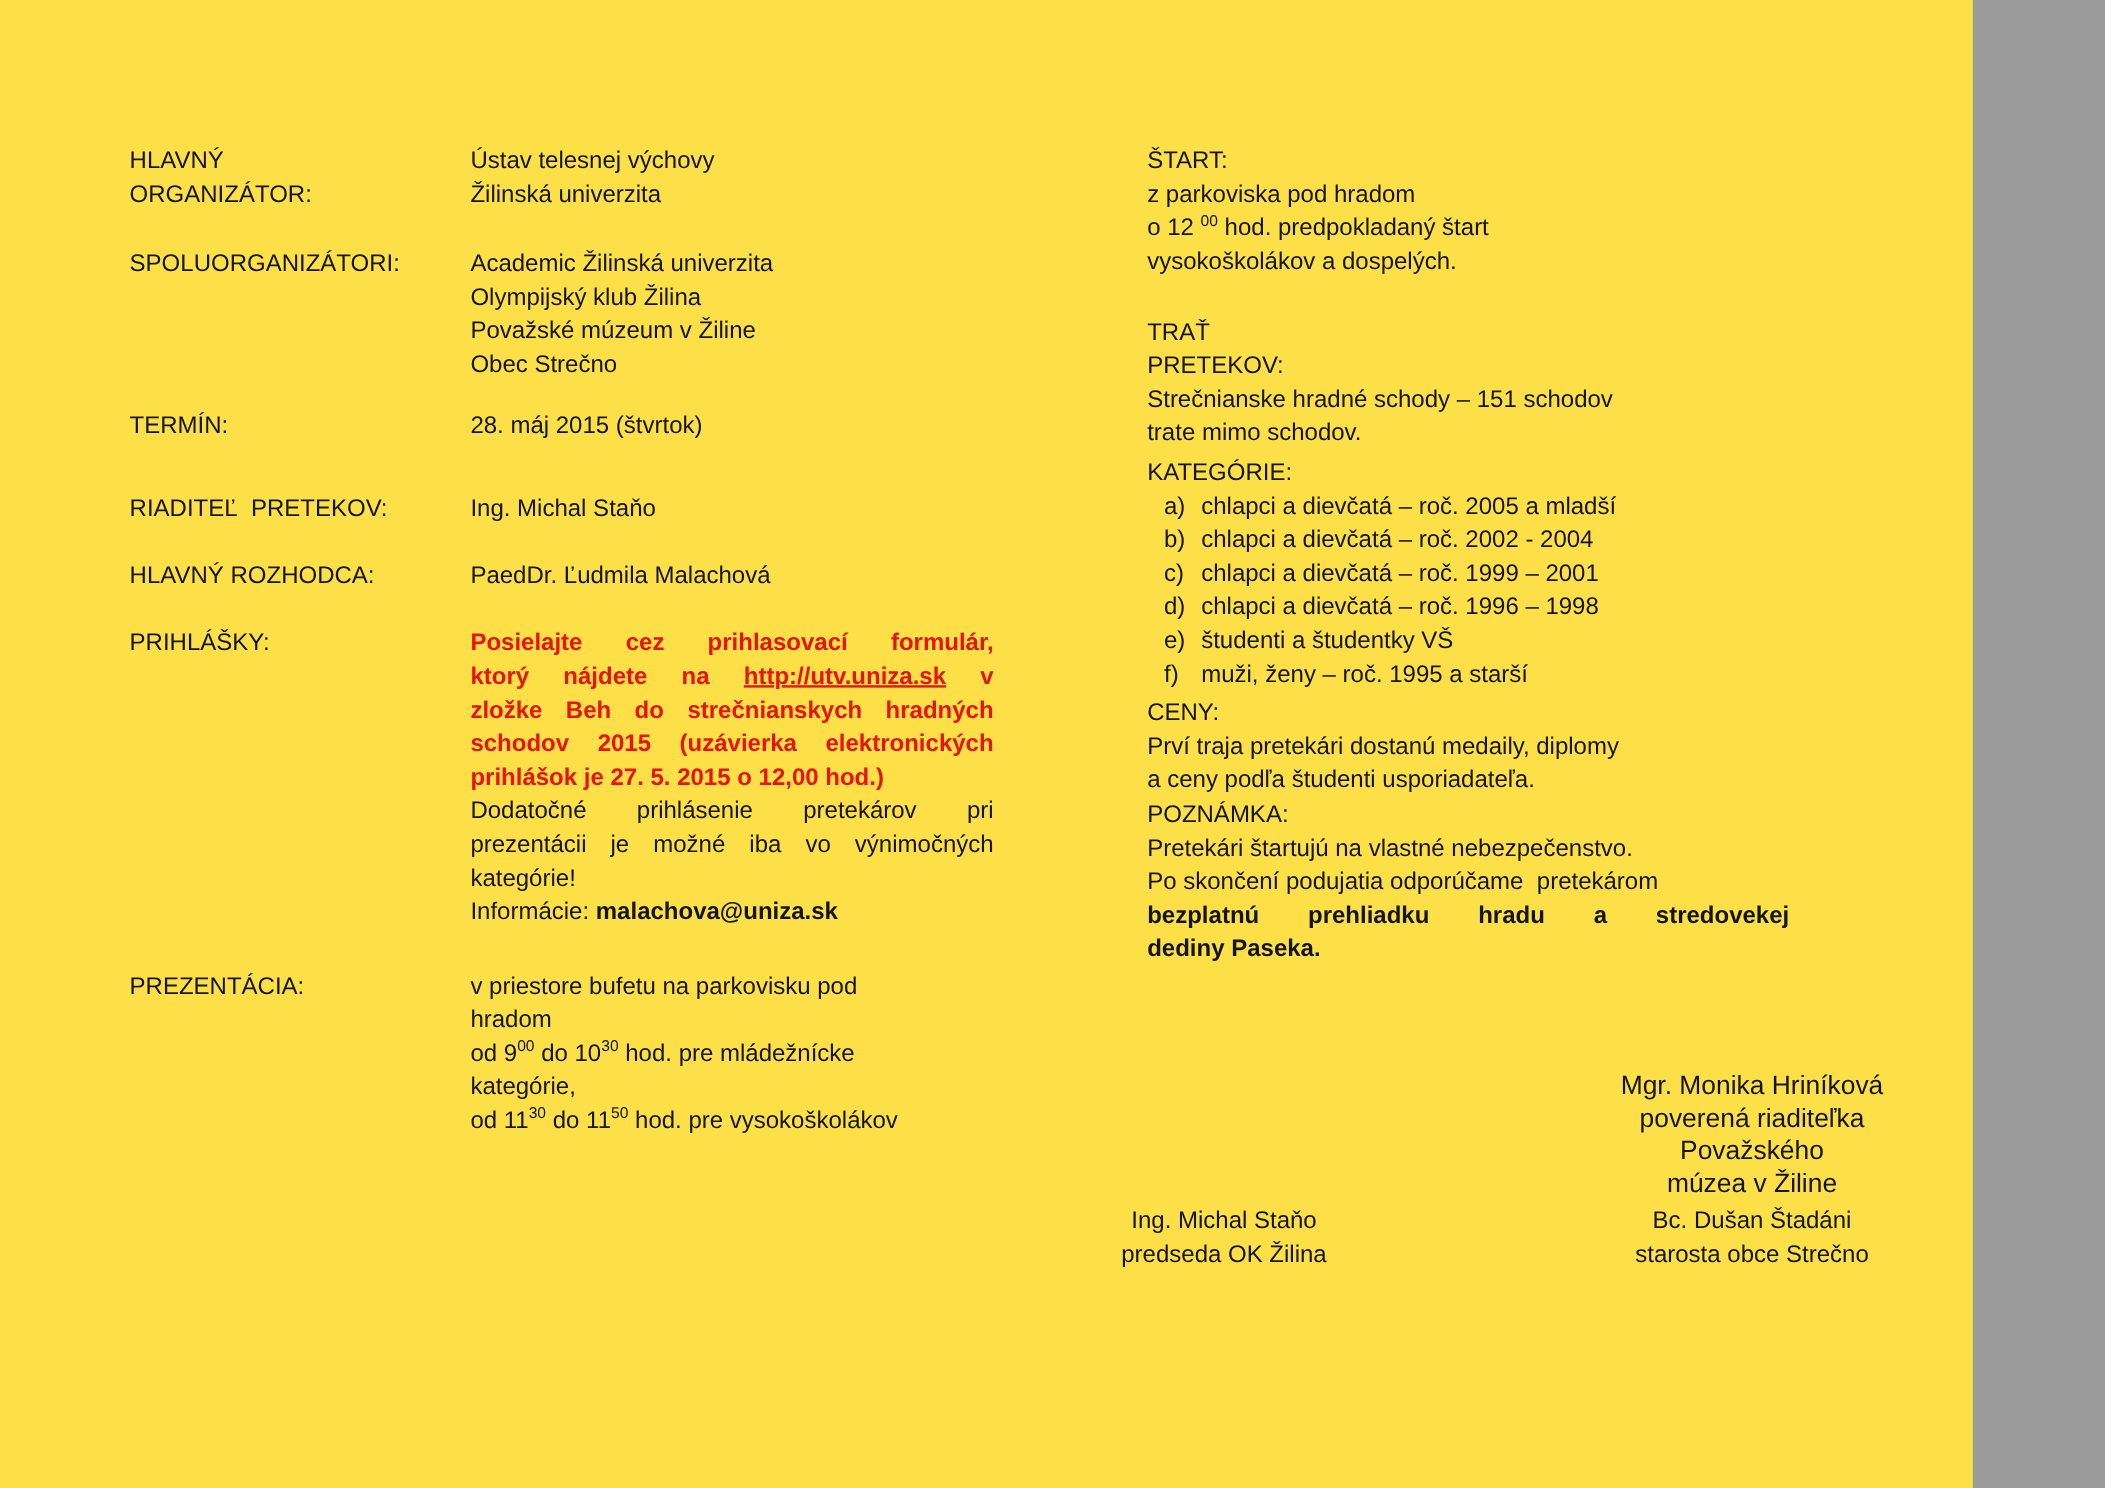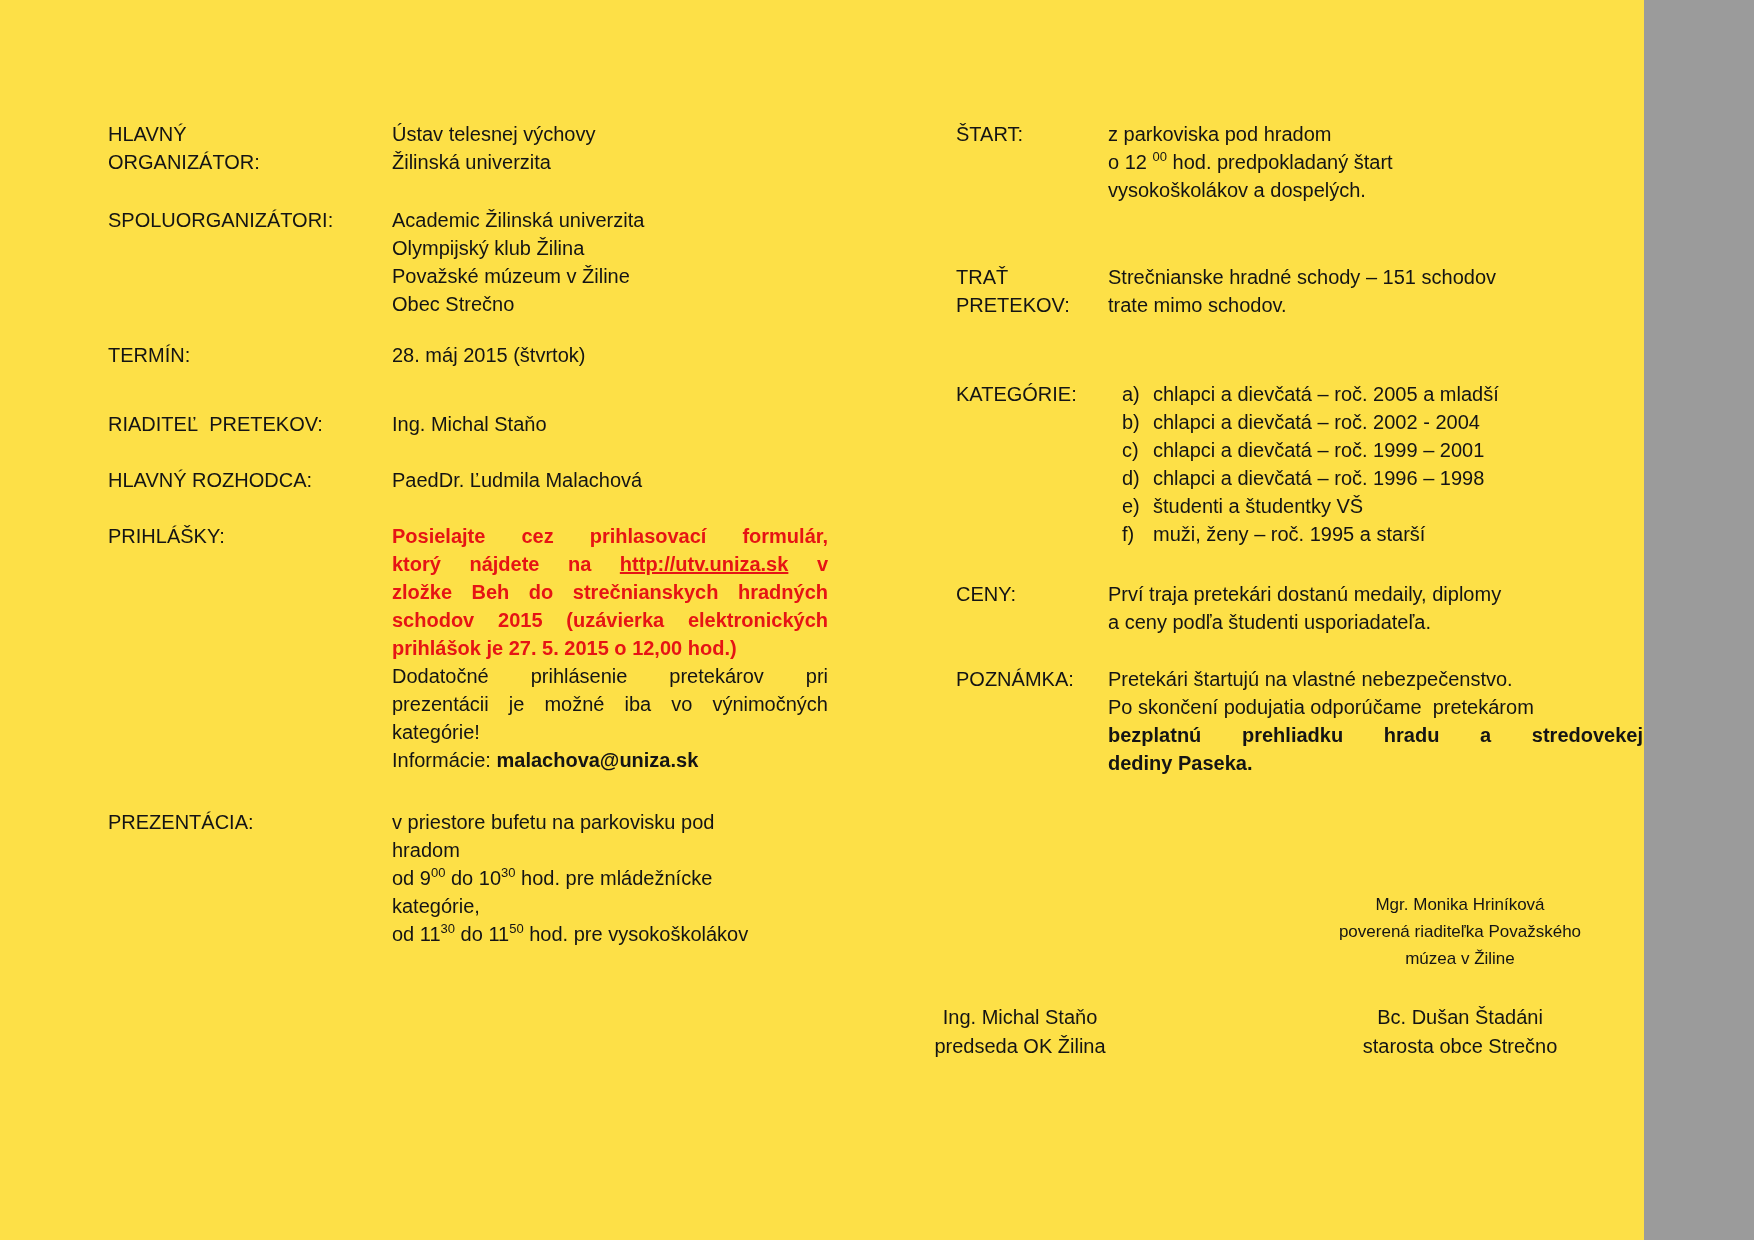--- a/index.html
+++ b/index.html
@@ -8,33 +8,33 @@
     width:1644px;height:1240px;
     background:#fde047;
     font-family:Liberation Sans, sans-serif;
     font-size:20px;line-height:28px;color:#141414;
     overflow:hidden;
   }
   .sec{position:absolute;display:flex;align-items:flex-start;}
   .sec-left{left:108px;}
   .sec-left .label{width:284px;flex:none;}
   .sec-left .value{width:436px;flex:none;}
-  .sec-right{left:956px;}
+  .sec-right{left:956px;flex-direction:column;}
   .sec-right .label{width:152px;flex:none;}
   .sec-right .value{width:535px;flex:none;}
   .line{white-space:normal;}
   .line.just{text-align:justify;text-align-last:justify;}
   .line.ind{padding-left:14px;}
   .b{font-weight:bold;margin-top:20px;}
   .red{color:var(--red,#e61414);}
   .u{text-decoration:underline;}
   .marker{display:inline-block;width:31px;}
   sup{font-size:13px;line-height:0;vertical-align:baseline;position:relative;top:-8px;}
   .sig{position:absolute;text-align:center;line-height:29px;}
-  .sig-small{font-size:17px;line-height:27px;}
+  .sig-small{font-size:22px;line-height:27px;}
 </style>
 </head>
 <body>
 
 <div class="page">
 
   <div class="sec sec-left" style="top:120px">
     <div class="label">
         <div class="line"><span>HLAVNÝ</span></div>
         <div class="line"><span>ORGANIZÁTOR:</span></div>

